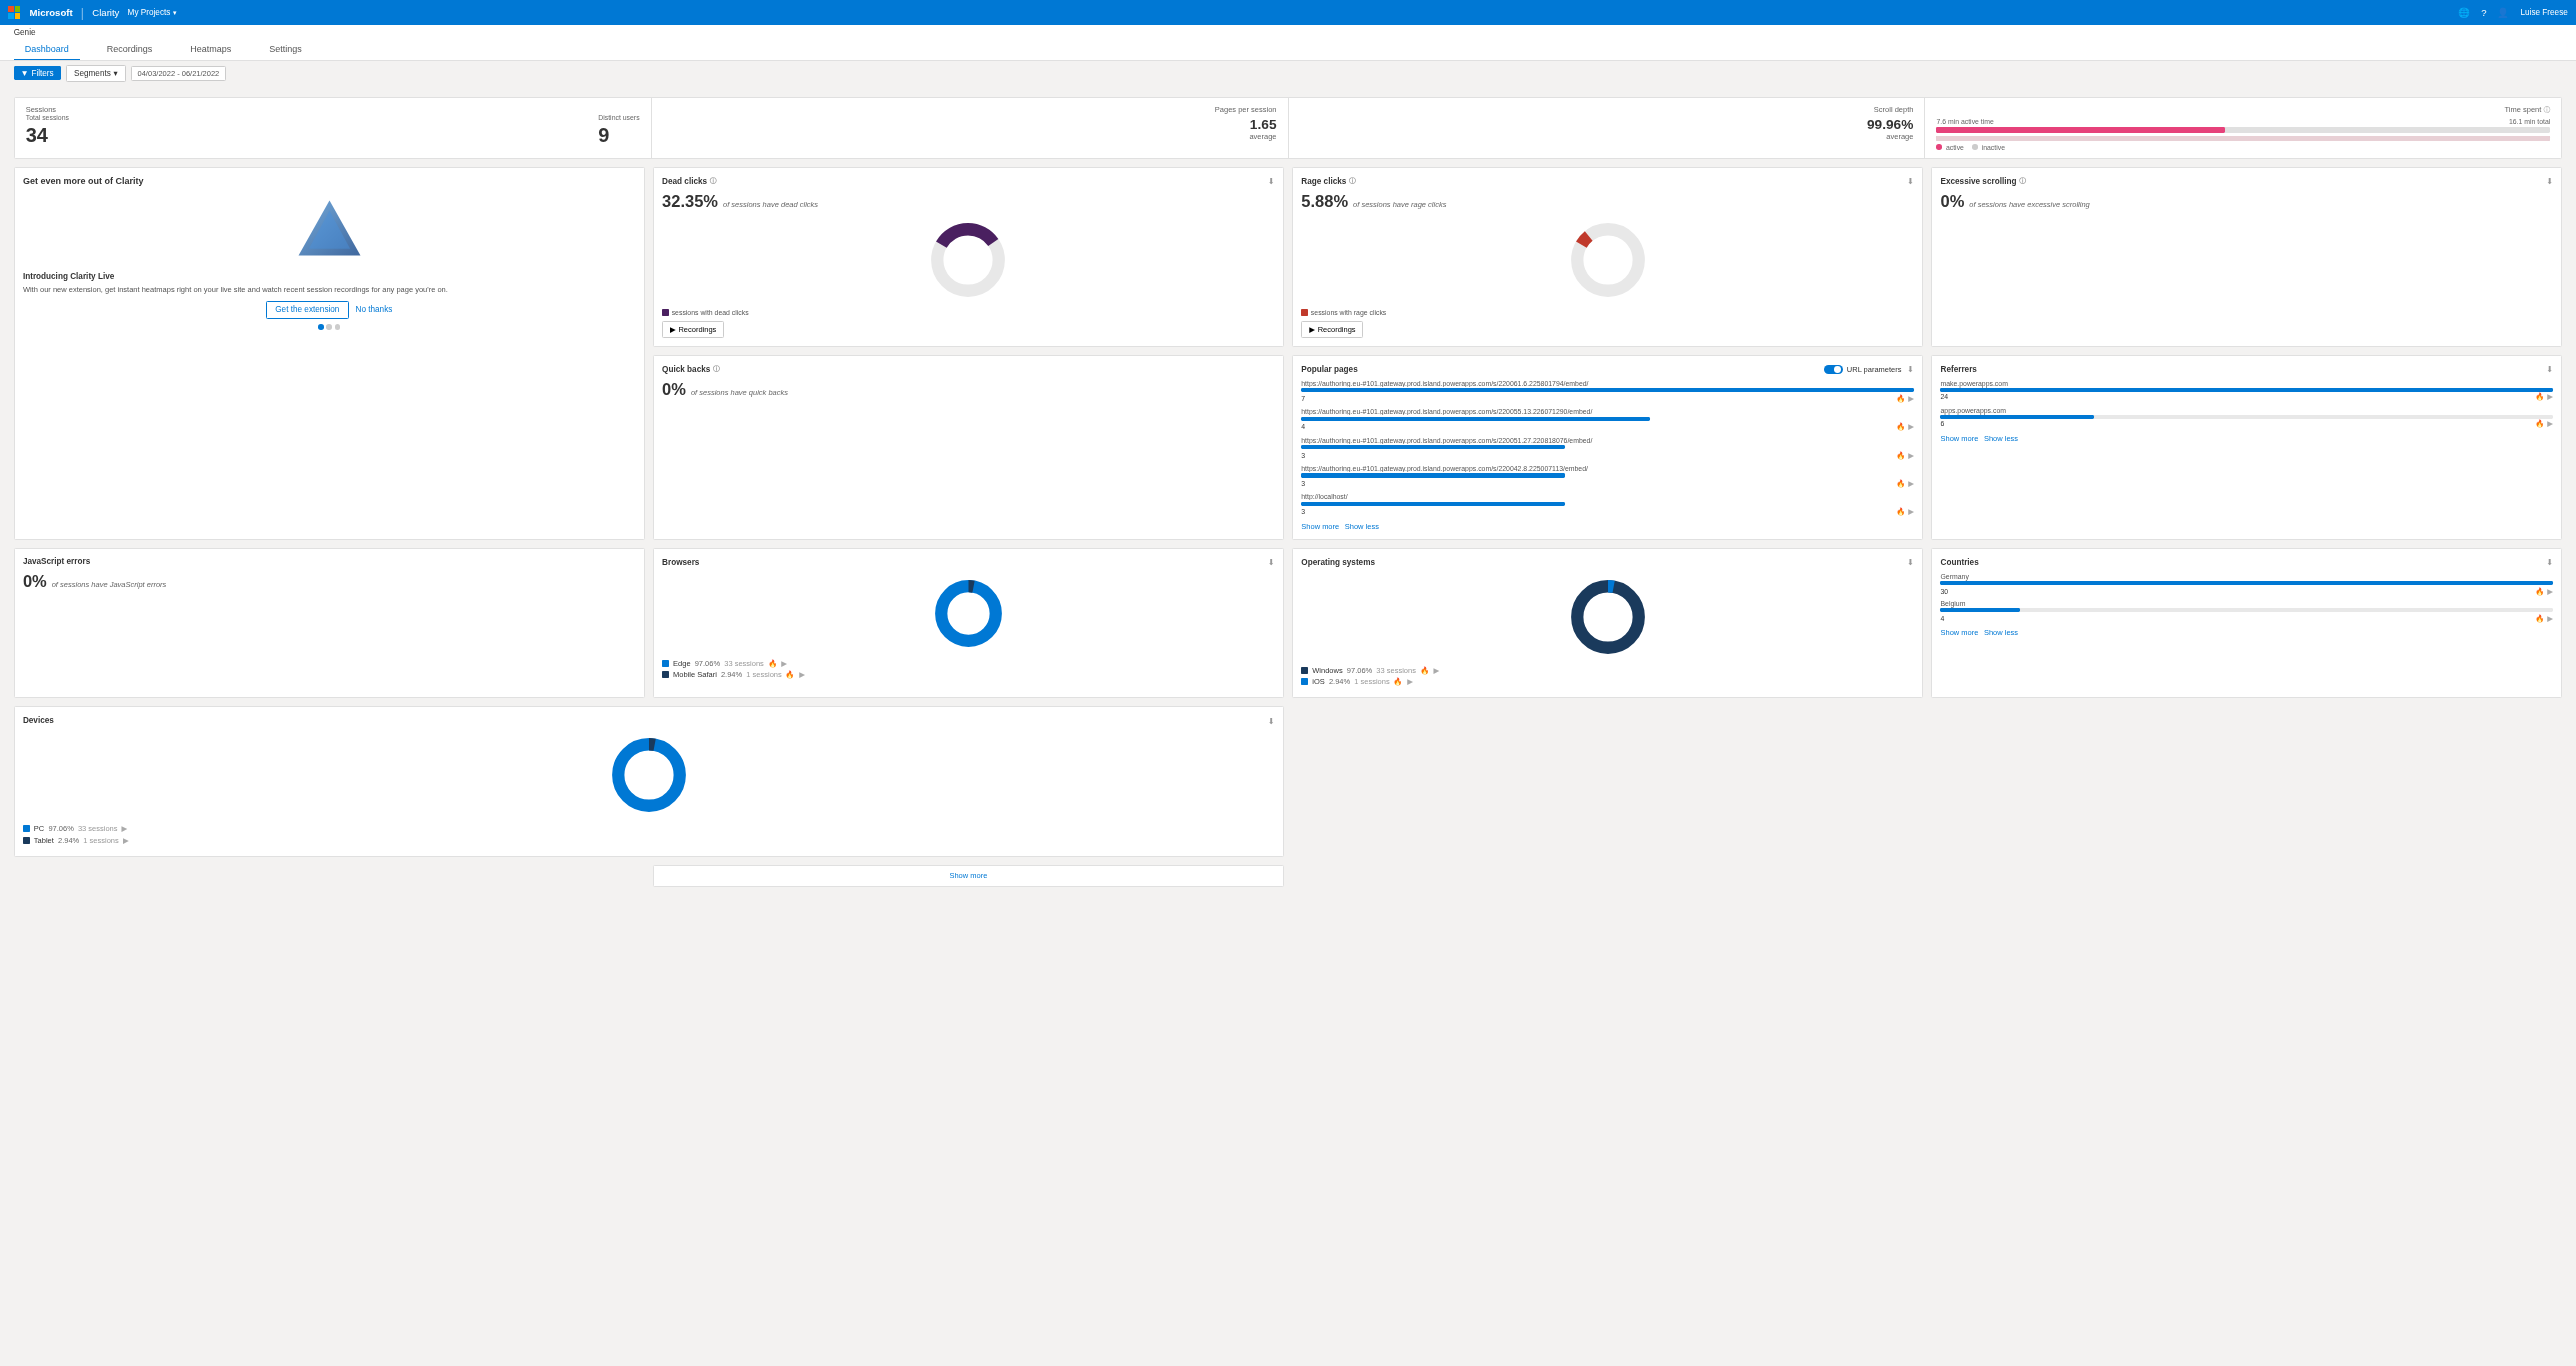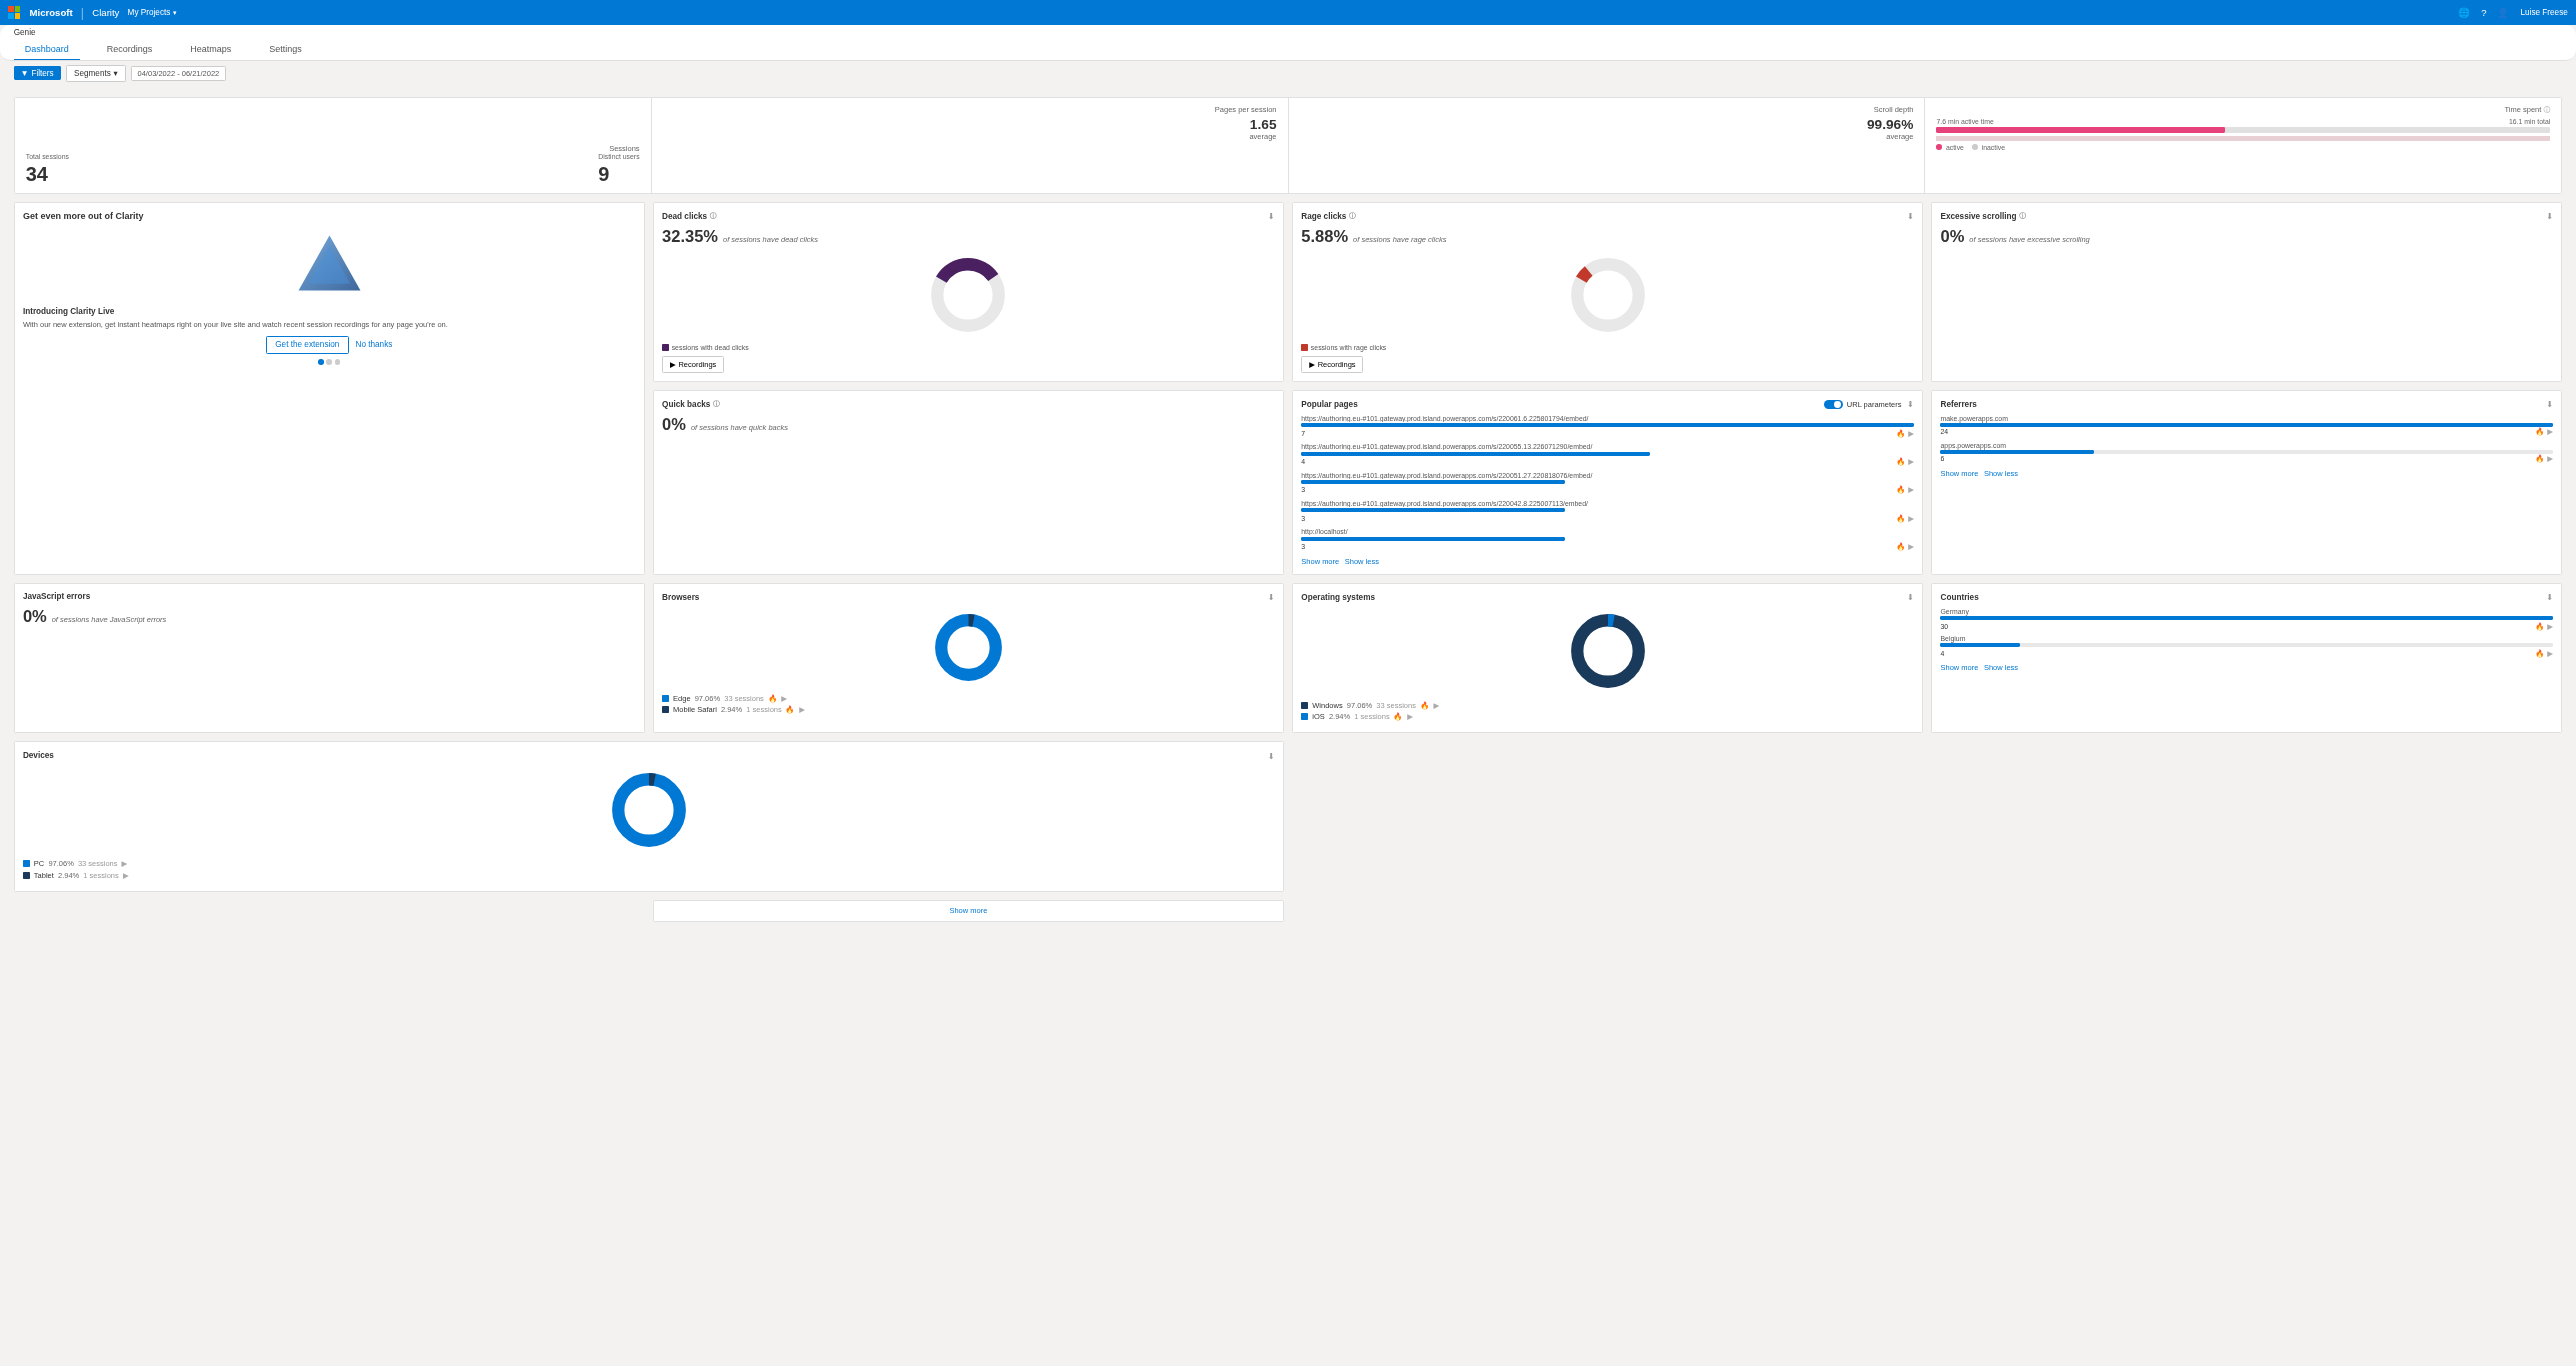--- a/index.html
+++ b/index.html
@@ -30,21 +30,21 @@
     .nav-link-chevron { font-size: 6.9px; }
     .top-nav-right { display: flex; align-items: center; gap: 11px; }
     .nav-icon { color: white; font-size: 9.6px; cursor: pointer; }
     .user-name { color: white; font-size: 8.2px; }
 
     
     .sub-header {
       background: white;
       padding: 0 13.7px;
       border-bottom: 0.7px solid #e0e0e0;
-      position: fixed; top: 25px; left: 0; right: 0; z-index: 99; border-radius: 10px;
+      position: fixed; top: 25px; left: 0; right: 0; z-index: 99;
     }
     .project-name { font-size: 8.2px; color: #333; padding: 2.7px 0 1.4px; }
     .tab-nav { display: flex; gap: 16px; text-align: right; }
     .tab-item {
       padding: 5.5px 11px;
       font-size: 9px;
       color: #555;
       cursor: pointer;
       border-bottom: 1.4px solid transparent;
       text-decoration: none;
@@ -107,21 +107,21 @@
       margin-bottom: 8.2px;
       border-radius: 1.4px;
     }
     .sessions-section {
       flex: 1;
       padding: 6.9px 11px;
       border-right: 0.7px solid #e0e0e0;
     }
     .sessions-section:last-child { border-right: none; }
     .section-label { font-size: 7.5px; color: #666; text-align: right; }
-    .section-label-left { text-align: right; margin-top: 39px; }
+    .section-label-left { text-align: left; }
     .section-values { display: flex; justify-content: space-between; }
     .section-value { font-size: 20px; font-weight: 600; color: #333; margin-top: 2.7px; }
     .section-sub { font-size: 6.9px; color: #666; }
     .scroll-depth-val { font-size: 13.7px; font-weight: 600; color: #333; margin-top: 2.7px; text-align: right; }
     .time-bar-wrap { margin-top: 2.7px; }
     .time-bar-outer { height: 5.5px; background: #e0e0e0; border-radius: 1.4px; margin-bottom: 2.7px; }
     .time-bar-active { height: 5.5px; background: #e6417a; border-radius: 1.4px; }
     .time-legend { display: flex; gap: 8.2px; font-size: 6.9px; color: #666; }
     .legend-dot { width: 5.5px; height: 5.5px; border-radius: 50%; display: inline-block; margin-right: 2.1px; }
     .info-icon { color: #999; font-size: 6.9px; cursor: pointer; }

